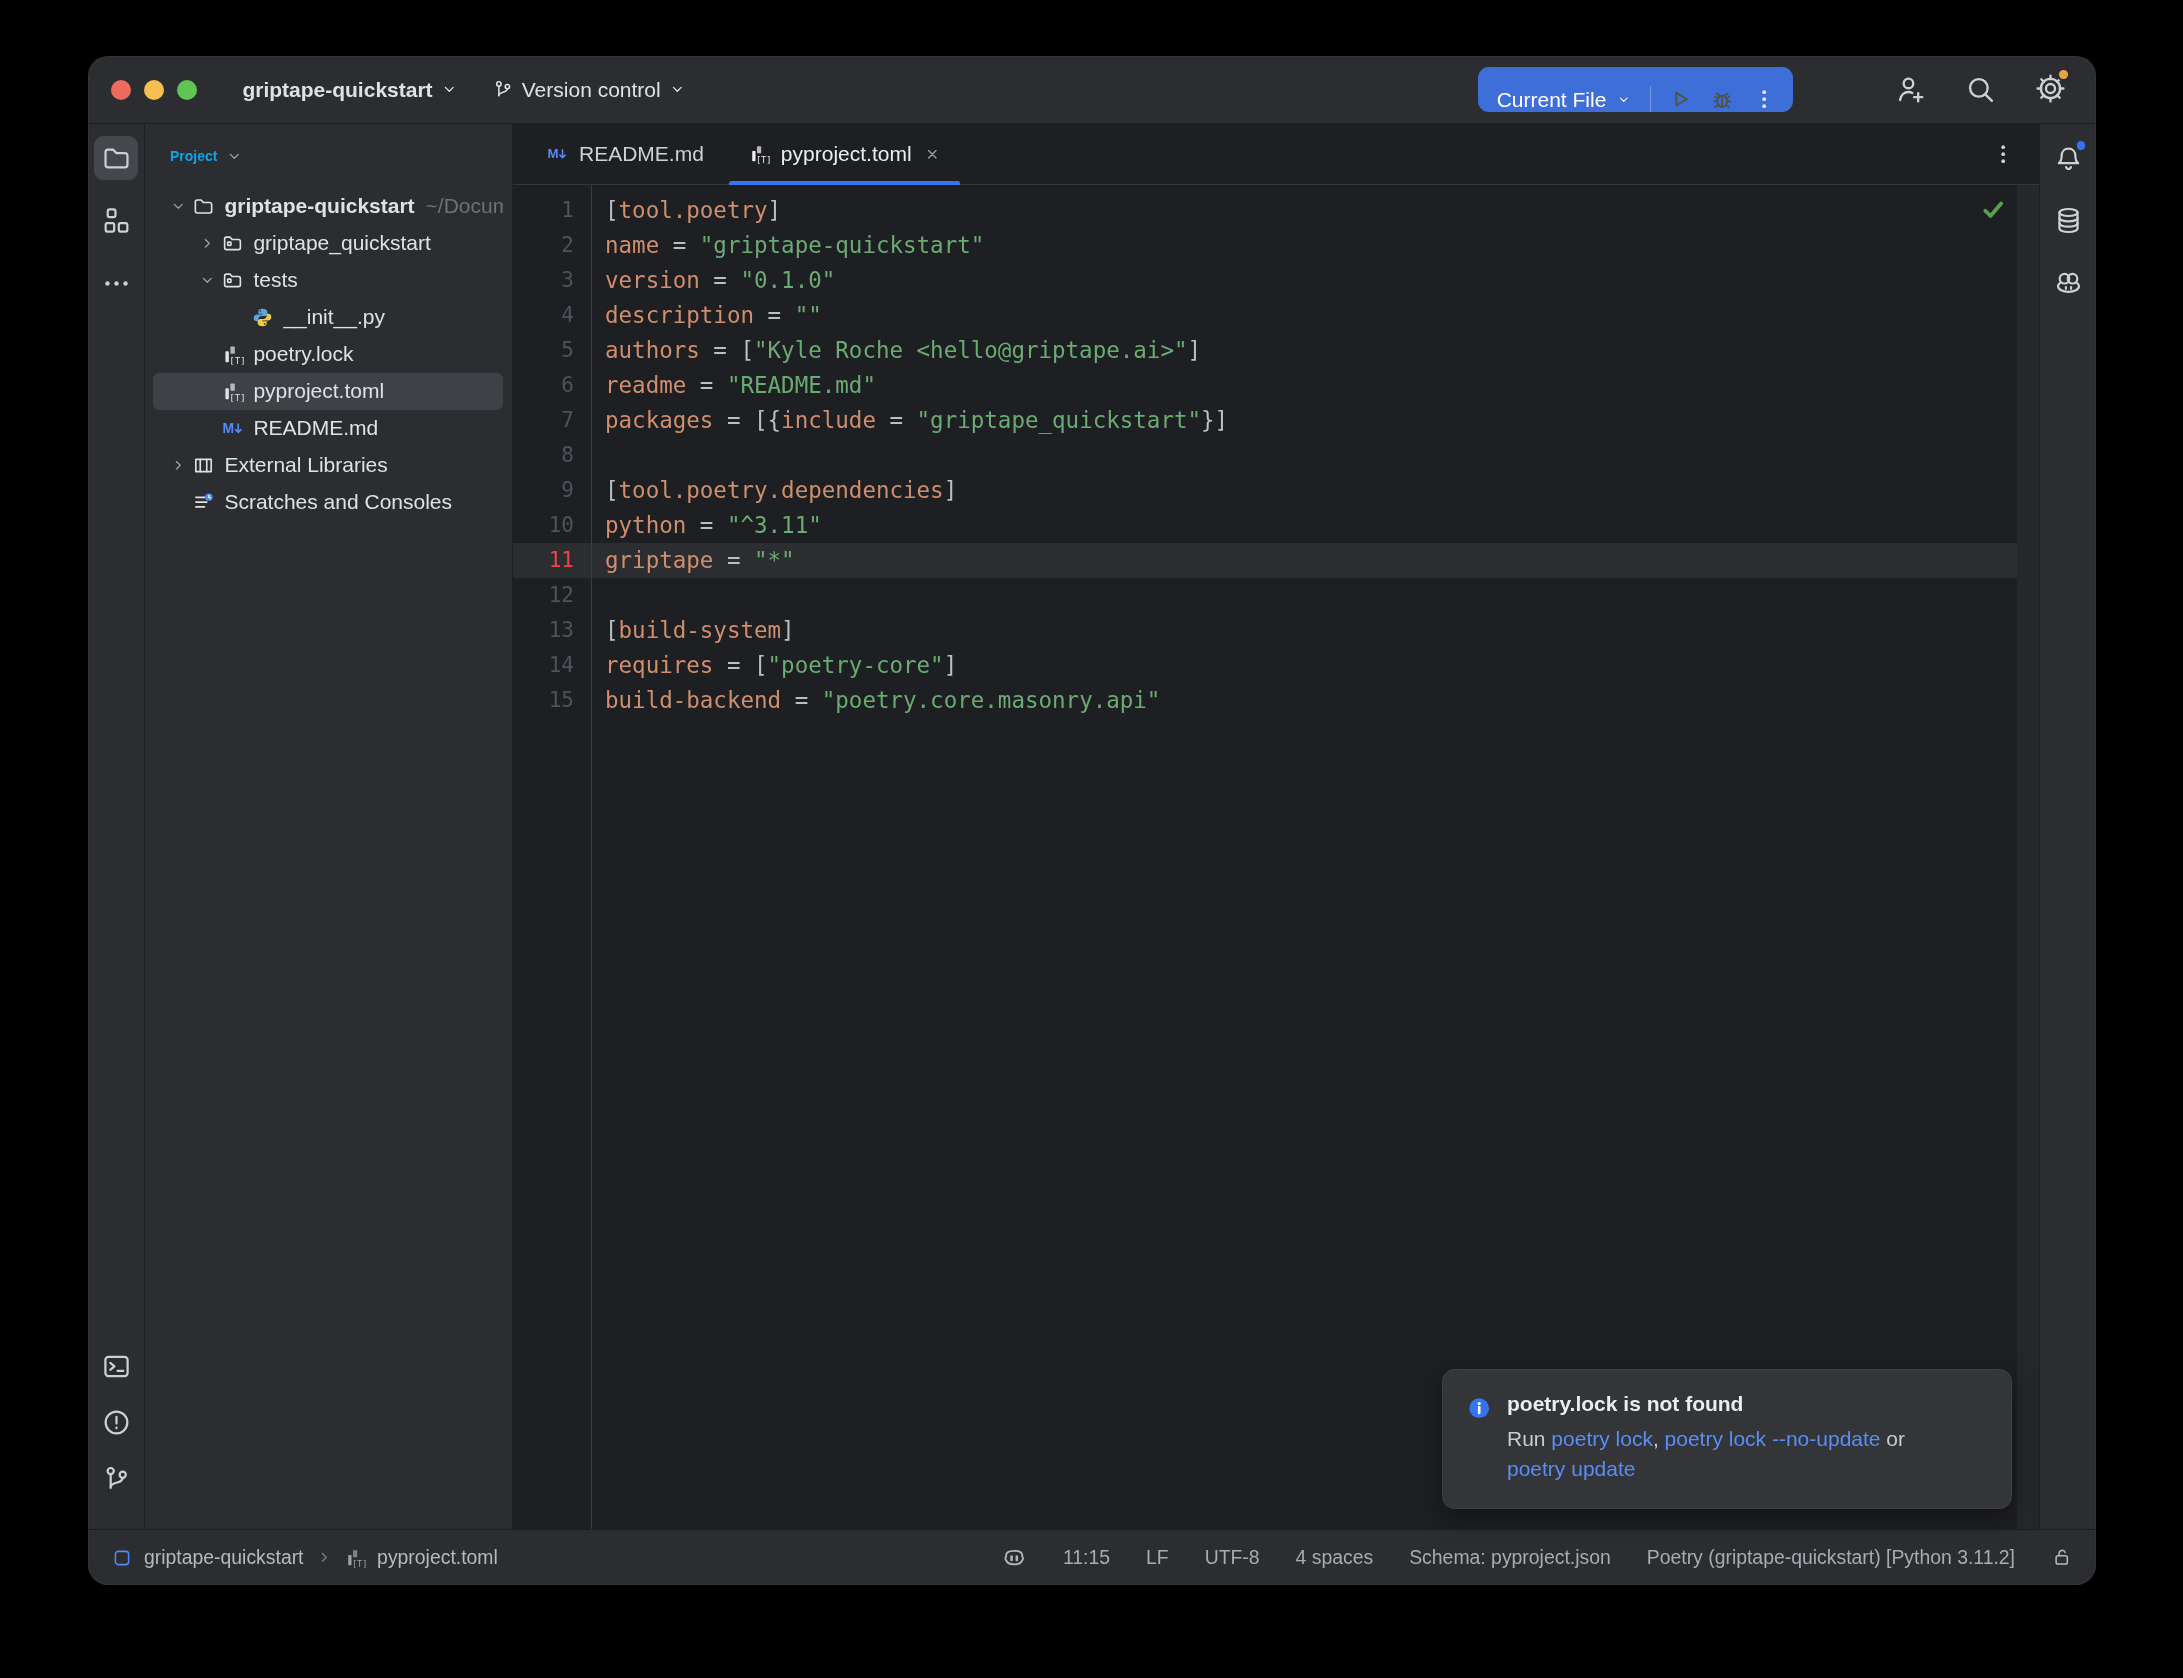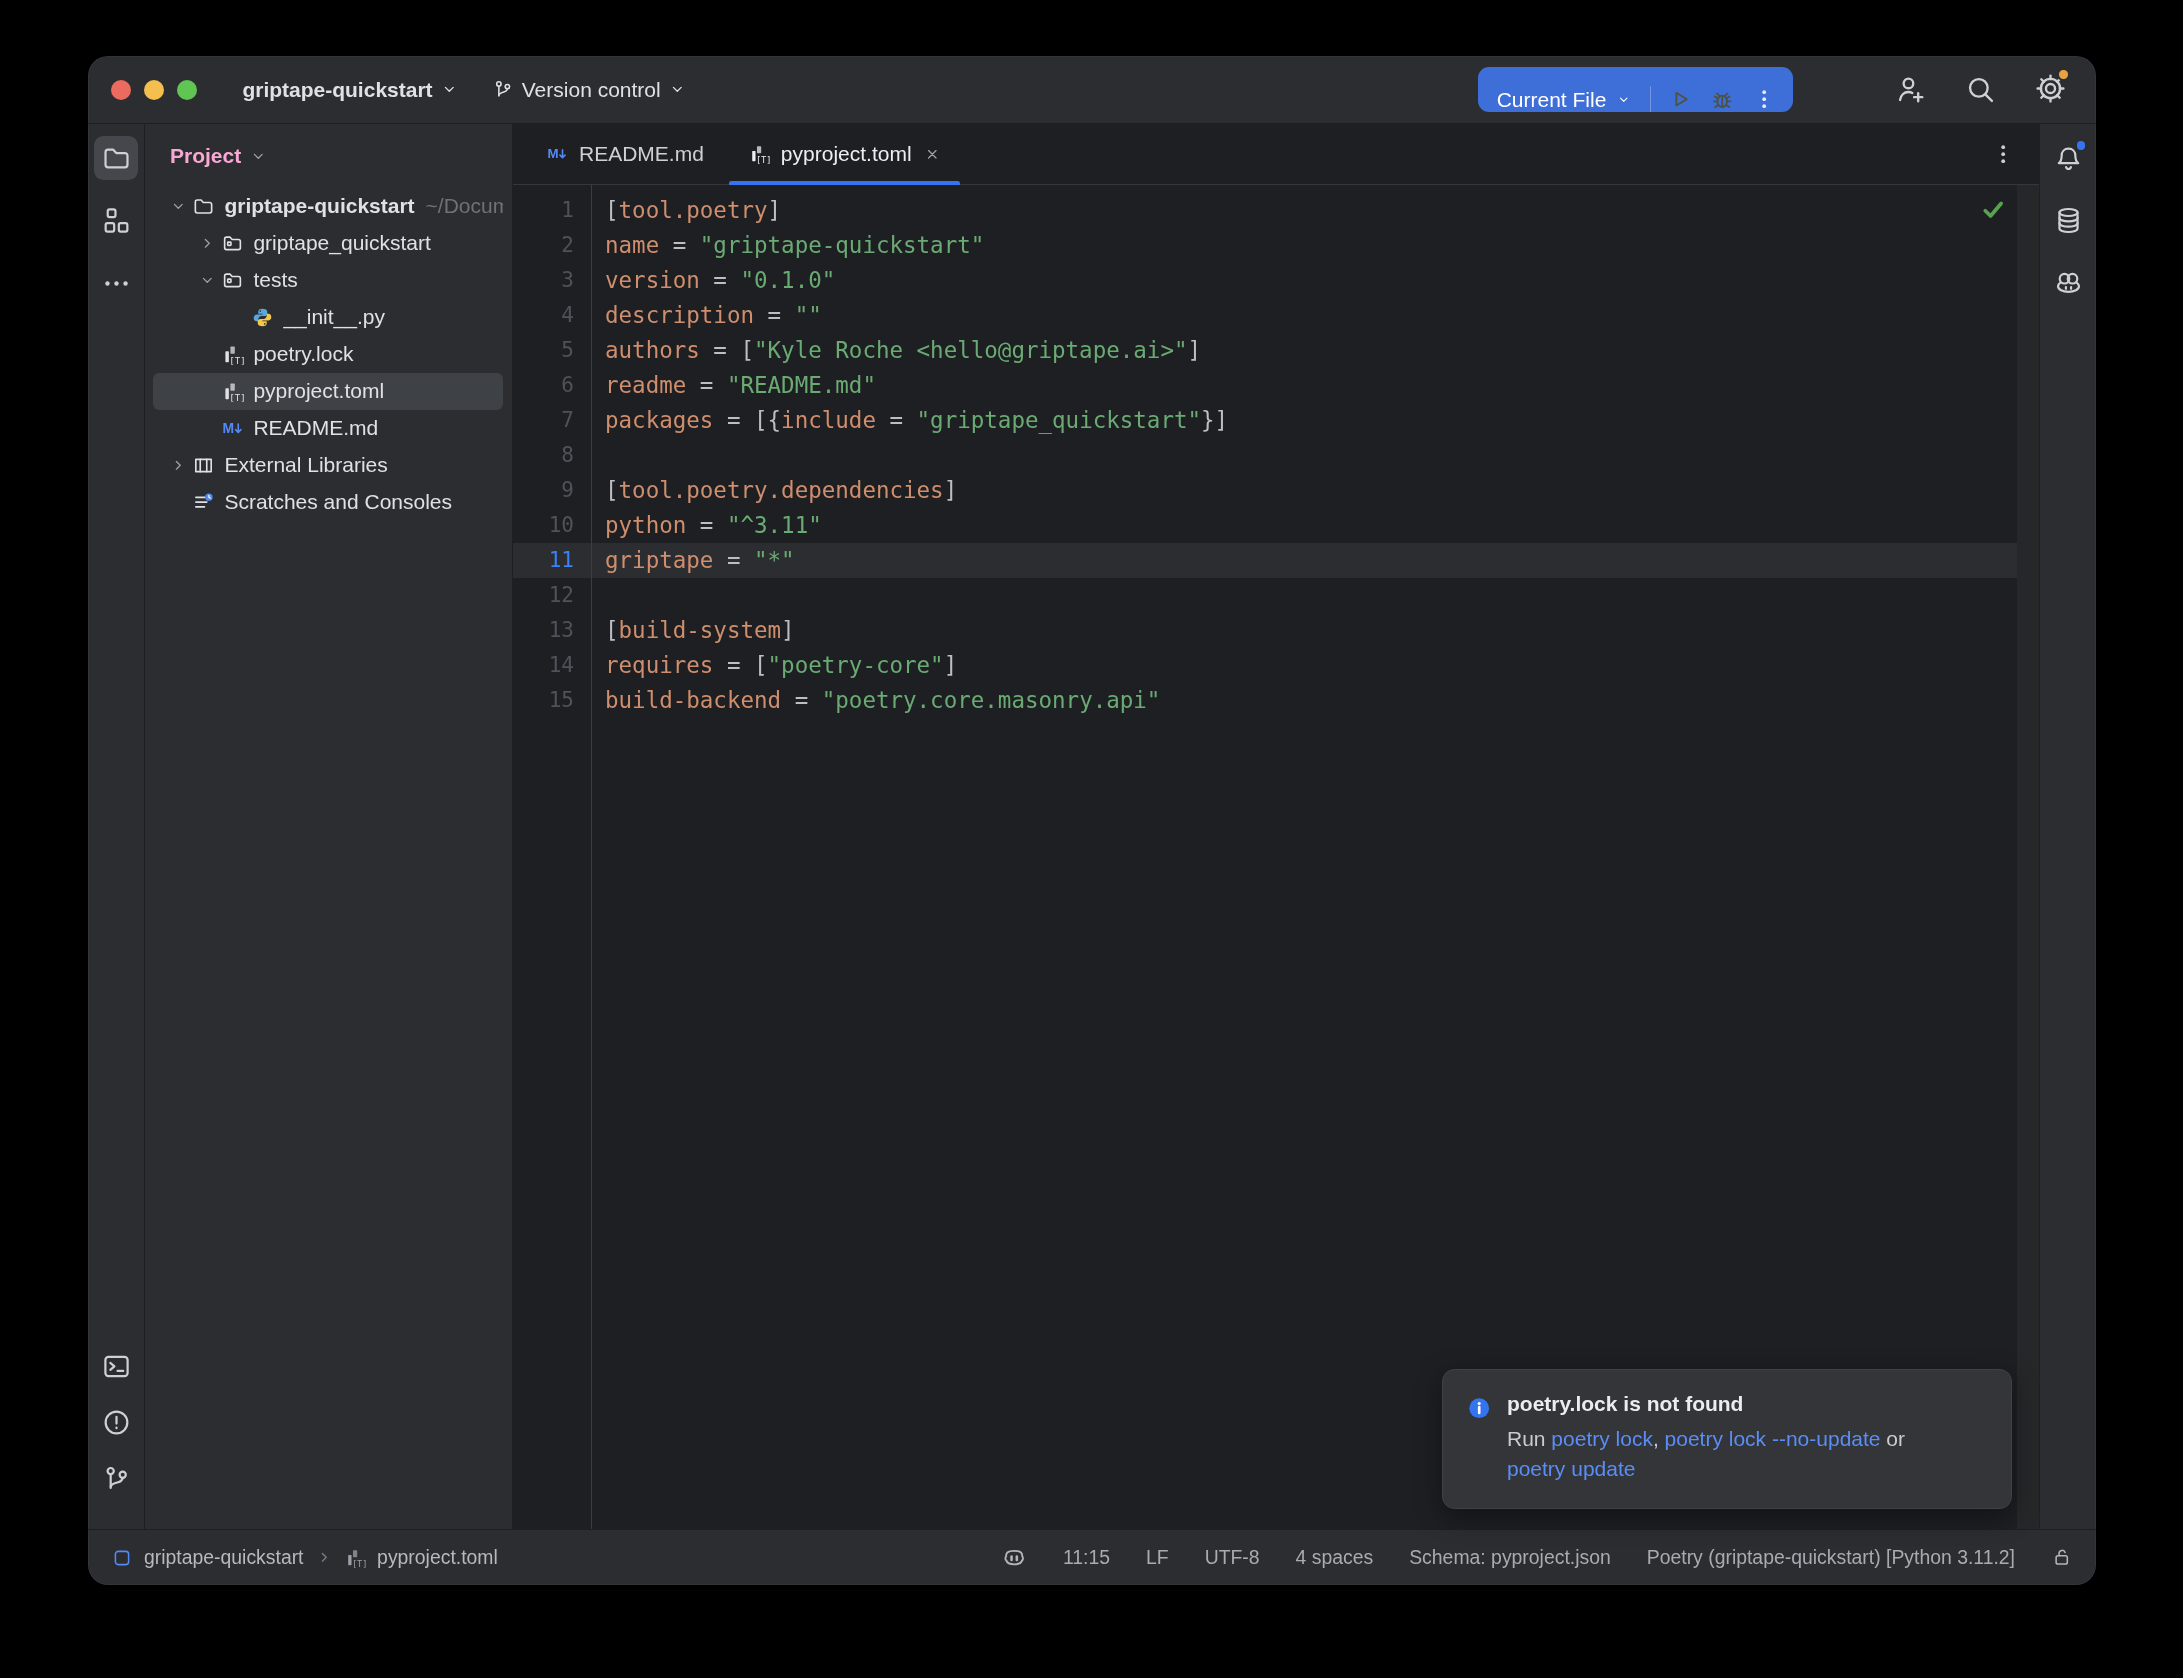--- a/index.html
+++ b/index.html
@@ -34,21 +34,21 @@
   .actbar { width:57px; display:flex; flex-direction:column; align-items:center; padding:12.4px 0 15.5px; gap:6.2px; }
   .actbar.left { border-right:0.8px solid #1E1F22; }
   .actbar.right { border-left:0.8px solid #1E1F22; }
   .act-btn { width:44px; height:44px; border-radius:9.3px; display:flex; align-items:center; justify-content:center;
              color:#CED0D6; position:relative; margin-bottom:12.4px; }
   .act-btn.active { background:#45474C; }
   .act-bottom { margin-top:auto; display:flex; flex-direction:column; align-items:center; }
 
   
   .project-panel { width:368px; border-right:0.8px solid #1E1F22; display:flex; flex-direction:column; padding-top:9.3px; overflow:hidden; }
-  .panel-header { flex:0 0 45px; display:flex; align-items:center; gap:7.8px; padding-left:25px; font-size:21px; font-weight:700; color:#f9a8d4; }
+  .panel-header { flex:0 0 45px; display:flex; align-items:center; gap:7.8px; padding-left:25px; font-size:14px; font-weight:700; color:#0ea5e9; }
   .panel-header .chev { color:#9DA0A8; }
   .tree { flex:1; overflow:hidden; font-size:21px; color:#DFE1E5; padding-top:9.3px; }
   .tree-row { height:37px; display:flex; align-items:center; white-space:nowrap; margin:0 9.3px 0 7.8px; border-radius:6.2px; overflow:hidden; }
   .tree-row.selected { background:#3E4145; }
   .slot-chev { flex:0 0 28px; display:flex; align-items:center; justify-content:center; color:#9DA0A8; }
   .slot-icon { flex:0 0 31px; display:flex; align-items:center; justify-content:flex-start; }
   .tree-label { margin-left:1.6px; }
   .tree-label.bold { font-weight:700; }
   .tree-path { color:#6E7278; margin-left:11px; }
 
@@ -61,21 +61,21 @@
   .tab .close { color:#9DA0A8; display:flex; }
   .tabbar-end { margin-left:auto; display:flex; align-items:center; padding-right:23px; color:#CED0D6; }
 
   .editor-body { flex:1; position:relative; display:flex; min-height:0; }
   .code-pane { flex:1; padding-top:7.8px; overflow:hidden; font-family:"DejaVu Sans Mono",monospace; font-size:22.5px; position:relative; }
   .gutter-sep { position:absolute; left:78px; top:0; bottom:0; width:0.8px; background:#3A3D41; }
   .line { display:flex; height:35px; align-items:center; }
   .line .ln { flex:0 0 78px; text-align:right; padding-right:17px; color:#4E525A; font-size:21px; }
   .line .txt { padding-left:14px; white-space:pre; }
   .line.current { background:#2B2D31; }
-  .line.current .ln { color:#3b82f6; }
+  .line.current .ln { color:#ef4444; }
   .tk { color:#CF8E6D; } .ts { color:#6AAB73; } .tp { color:#BCBEC4; }
   .err-stripe { flex:0 0 22px; background:#2B2D30; opacity:.55; }
   .inspect-check { position:absolute; top:11px; right:33px; color:#57A24E; }
 
   
   .notification { position:absolute; right:84px; bottom:76px; width:570px; background:#333539;
                   border:0.8px solid #3F4146; border-radius:12.4px; padding:22px 26.4px 25px 64px; z-index:6;
                   box-shadow:0 7.8px 26.4px rgba(0,0,0,0.4); }
   .notif-icon { position:absolute; left:23px; top:25px; }
   .notif-title { font-size:21px; font-weight:700; color:#EBECEE; }

